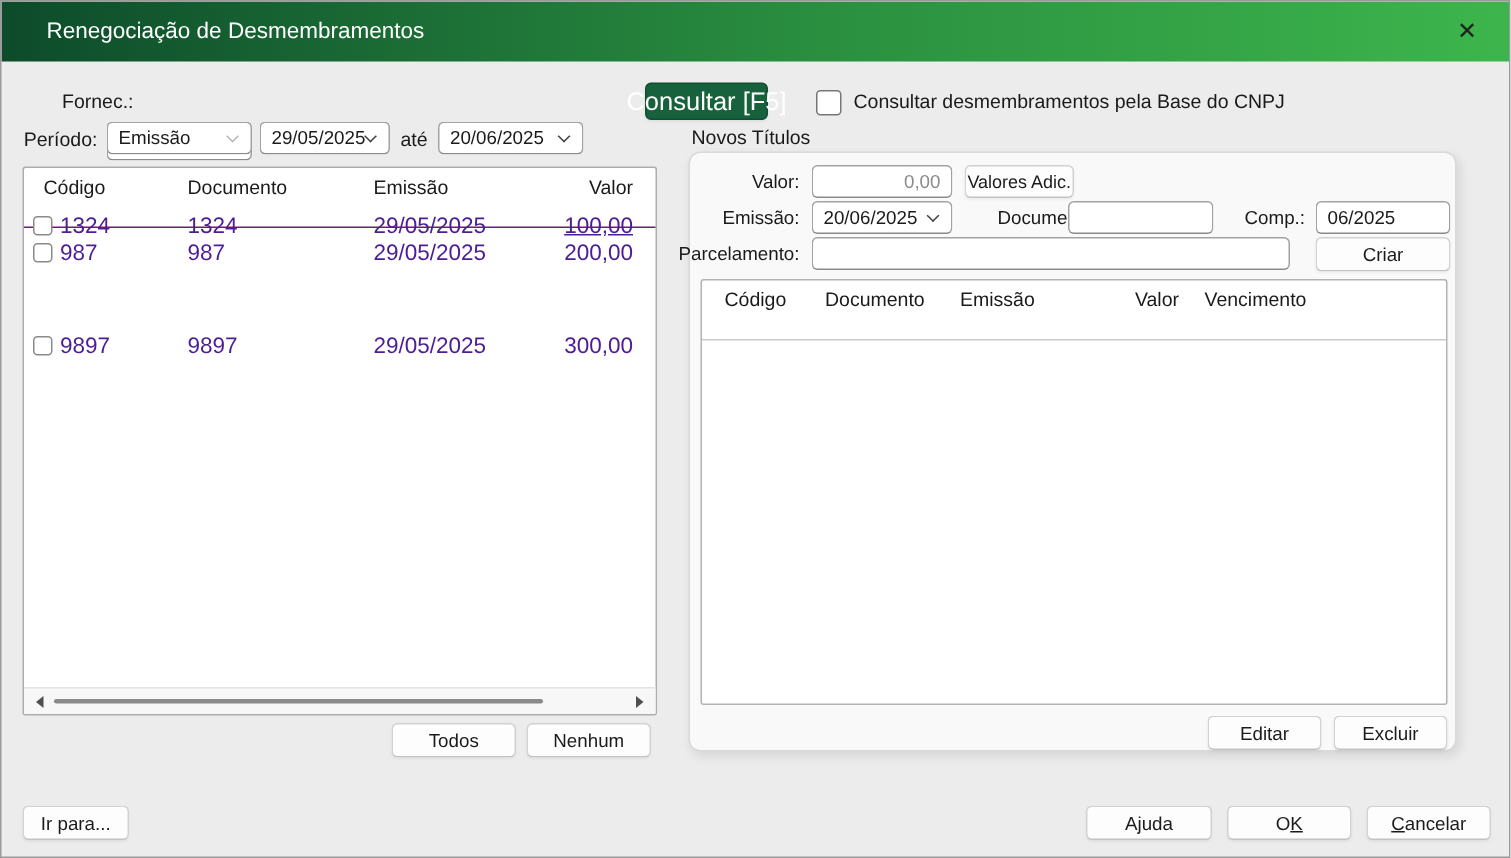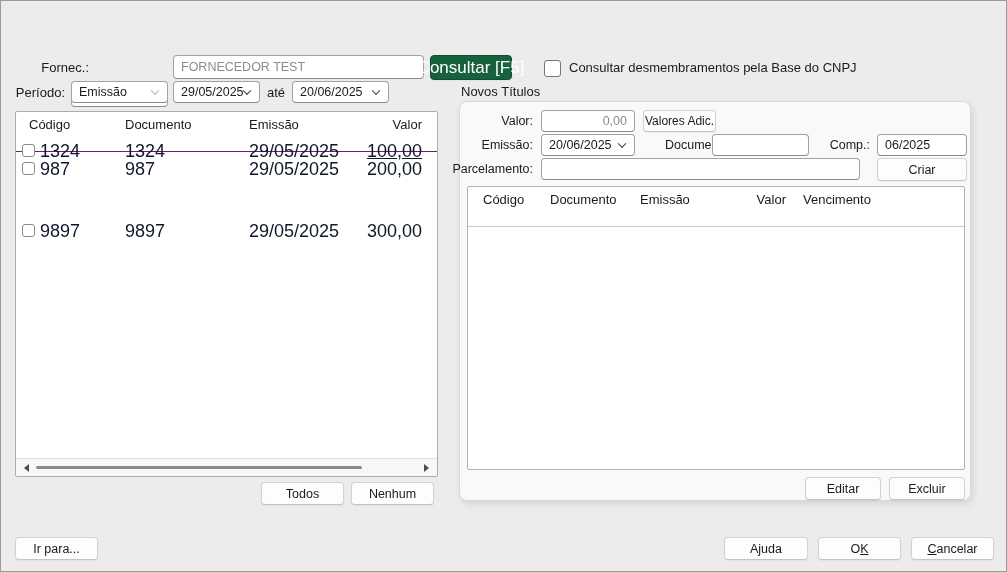--- a/index.html
+++ b/index.html
@@ -63,21 +63,21 @@
   
   .grid {
     position:absolute; background:#fff; border:1px solid #adadad; border-radius:2px;
   }
   .grid .thead {
     position:absolute; left:0; top:0; right:0; height:40px;
     border-bottom:1px solid #701a75;
   }
   .grid .th { position:absolute; top:0; line-height:26px; font-size:13px; color:#1a1a1a; white-space:nowrap; }
   .trow { position:absolute; left:0; right:0; height:18px; cursor:default; }
-  .trow .cell { position:absolute; top:0; line-height:18px; font-size:18px; color:#0f172a; white-space:nowrap; }
+  .trow .cell { position:absolute; top:0; line-height:18px; font-size:15px; color:#4c1d95; white-space:nowrap; }
   .cb-sm {
     position:absolute; left:6px; top:2px; width:13px; height:13px;
     background:#fff; border:1px solid #8a8a8a; border-radius:3px; cursor:default;
   }
   .hscroll {
     position:absolute; left:0; right:0; bottom:0; height:18px;
     background:#f7f7f7; border-top:1px solid #e3e3e3; cursor:default;
   }
   .hscroll .thumb {
     position:absolute; left:20px; width:326px; top:7px; height:3px;
@@ -102,24 +102,27 @@
   .plabel {
     position:absolute; font-size:12.5px; color:#1a1a1a; white-space:nowrap;
     line-height:22px;
   }
 </style>
 </head>
 <body>
 
 <div class="window">
 
+  <div class="titlebar">
+    <div class="title">Renegociação de Desmembramentos</div>
+    <div class="close">✕</div>
+  </div>
 
   <div class="lbl" style="left:14px; top:55px; width:50px; text-align:right; line-height:24px;margin-left:24px;">Fornec.:</div>
   <input class="input" style="left: 70px; top: 54px; width: 97px; height: 24px; margin-top: 28px;" value="00">
-  <input class="input gray" style="left: 172px; top: 54px; width: 251px; height: 24px;" value="FORNECEDOR TEST">
   <div class="btn primary" style="left:429px; top:54px; width:82px; height:25px;">Consultar [F5]</div>
   <div class="checkbox" style="left:543px; top:59px; width:17px; height:17px;"></div>
   <div class="lbl" style="left:568px; top:55px; line-height:24px;">Consultar desmembramentos pela Base do CNPJ</div>
 
   <div class="lbl" style="left:14px; top:81px; width:50px; text-align:right; line-height:22px;">Período:</div>
   <div class="sel" style="left:70px; top:80px; width:97px; height:22px;">
     <span>Emissão</span>
     <span class="chev light"></span>
   </div>
   <div class="sel" style="left:172px; top:80px; width:87px; height:22px;">
@@ -201,21 +204,21 @@
         <span class="th" style="left:172px;">Emissão</span>
         <span class="th" style="right:178px;">Valor</span>
         <span class="th" style="left:335px;">Vencimento</span>
       </div>
     </div>
 
     <div class="btn" style="left:345px; top:375px; width:76px; height:23px;">Editar</div>
     <div class="btn" style="left:429px; top:375px; width:76px; height:23px;">Excluir</div>
   </div>
 
-  <div class="btn" style="left:14px; top:536px; width:83px; height:23px;">Ir para...</div>
+  <div class="btn" style="left:14px; top:536px; width:71px; height:23px;">Ir para...</div>
   <div class="btn" style="left:723px; top:536px; width:84px; height:23px;">Ajuda</div>
   <div class="btn" style="left:817px; top:536px; width:83px; height:23px;">
     <span>O</span>
       <u>K</u>
   </div>
   <div class="btn" style="left:910px; top:536px; width:83px; height:23px;">
     <u>C</u>
       <span>ancelar</span>
   </div>
 

